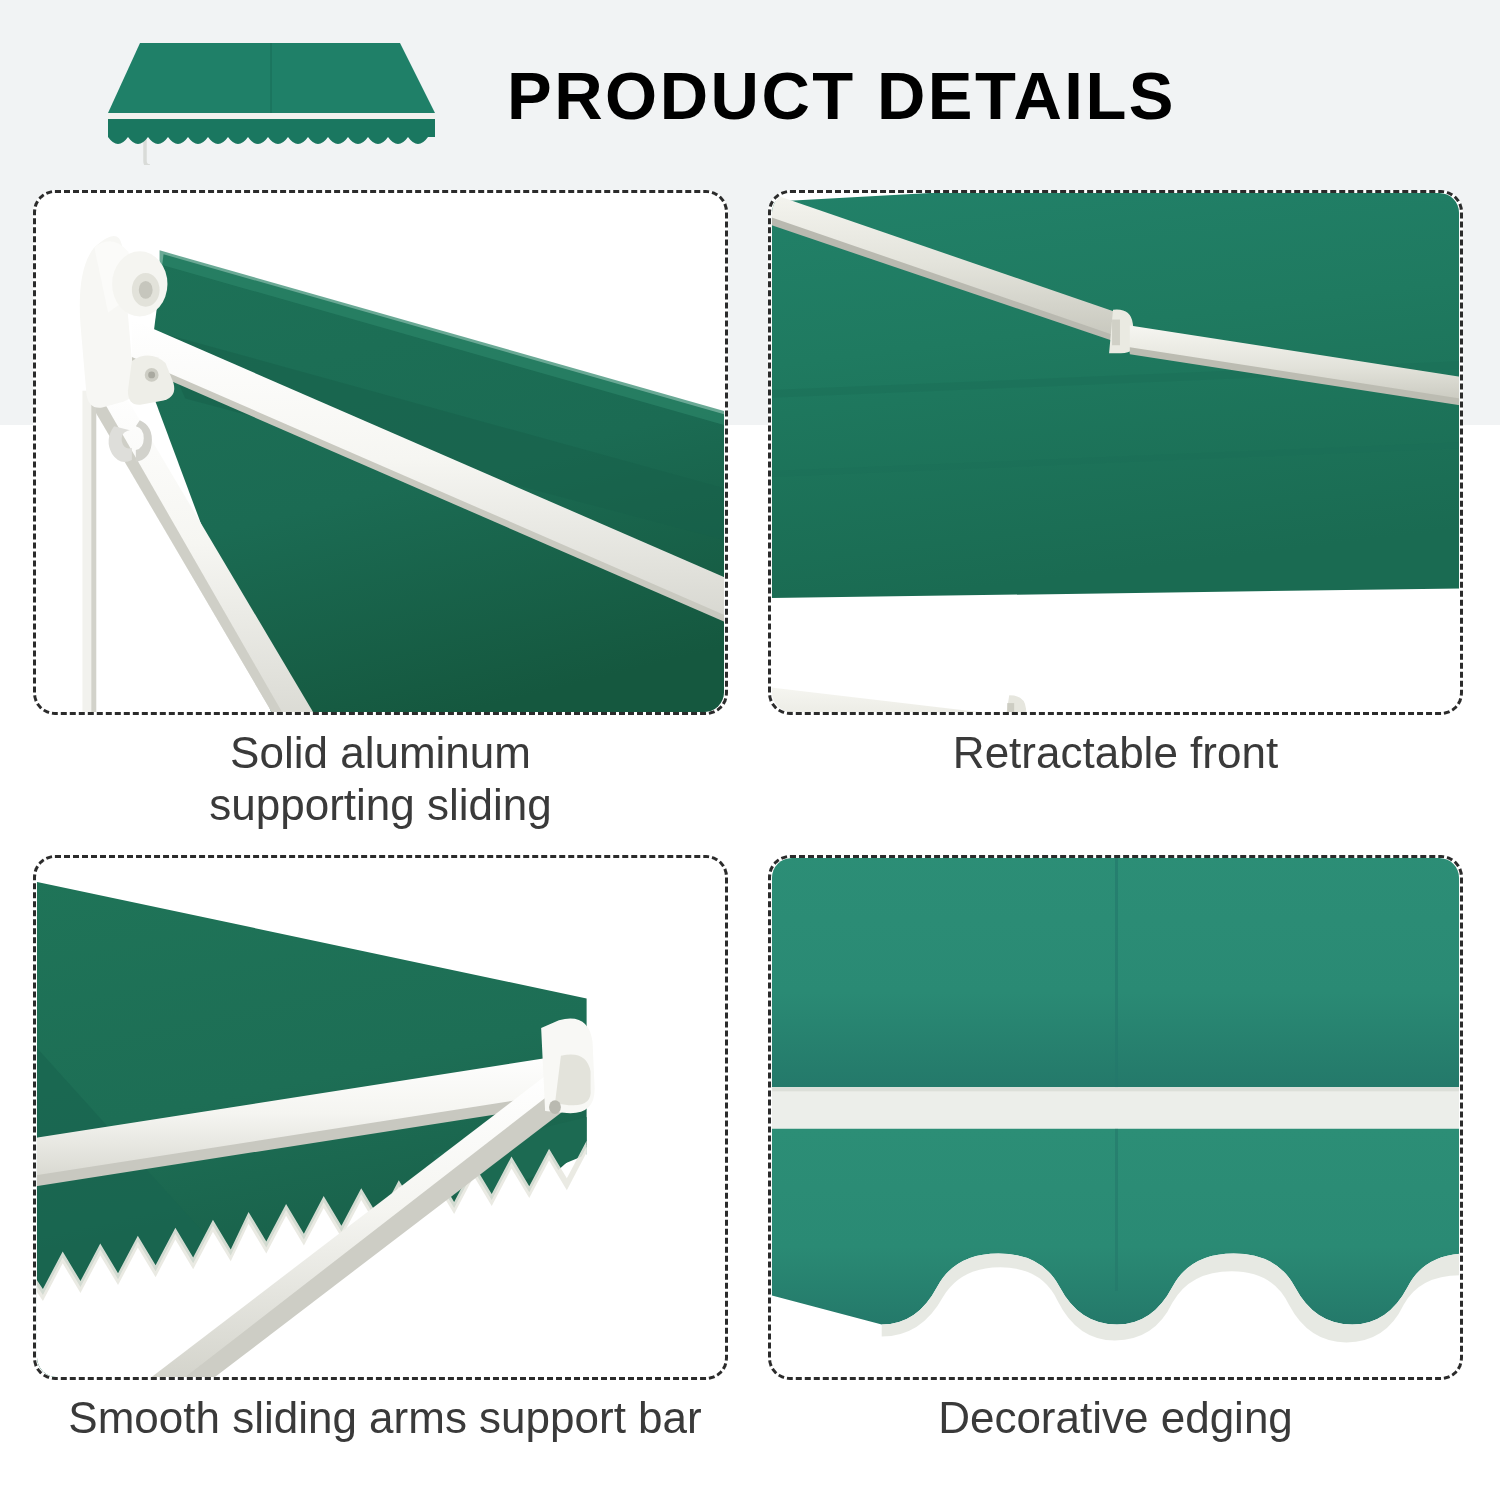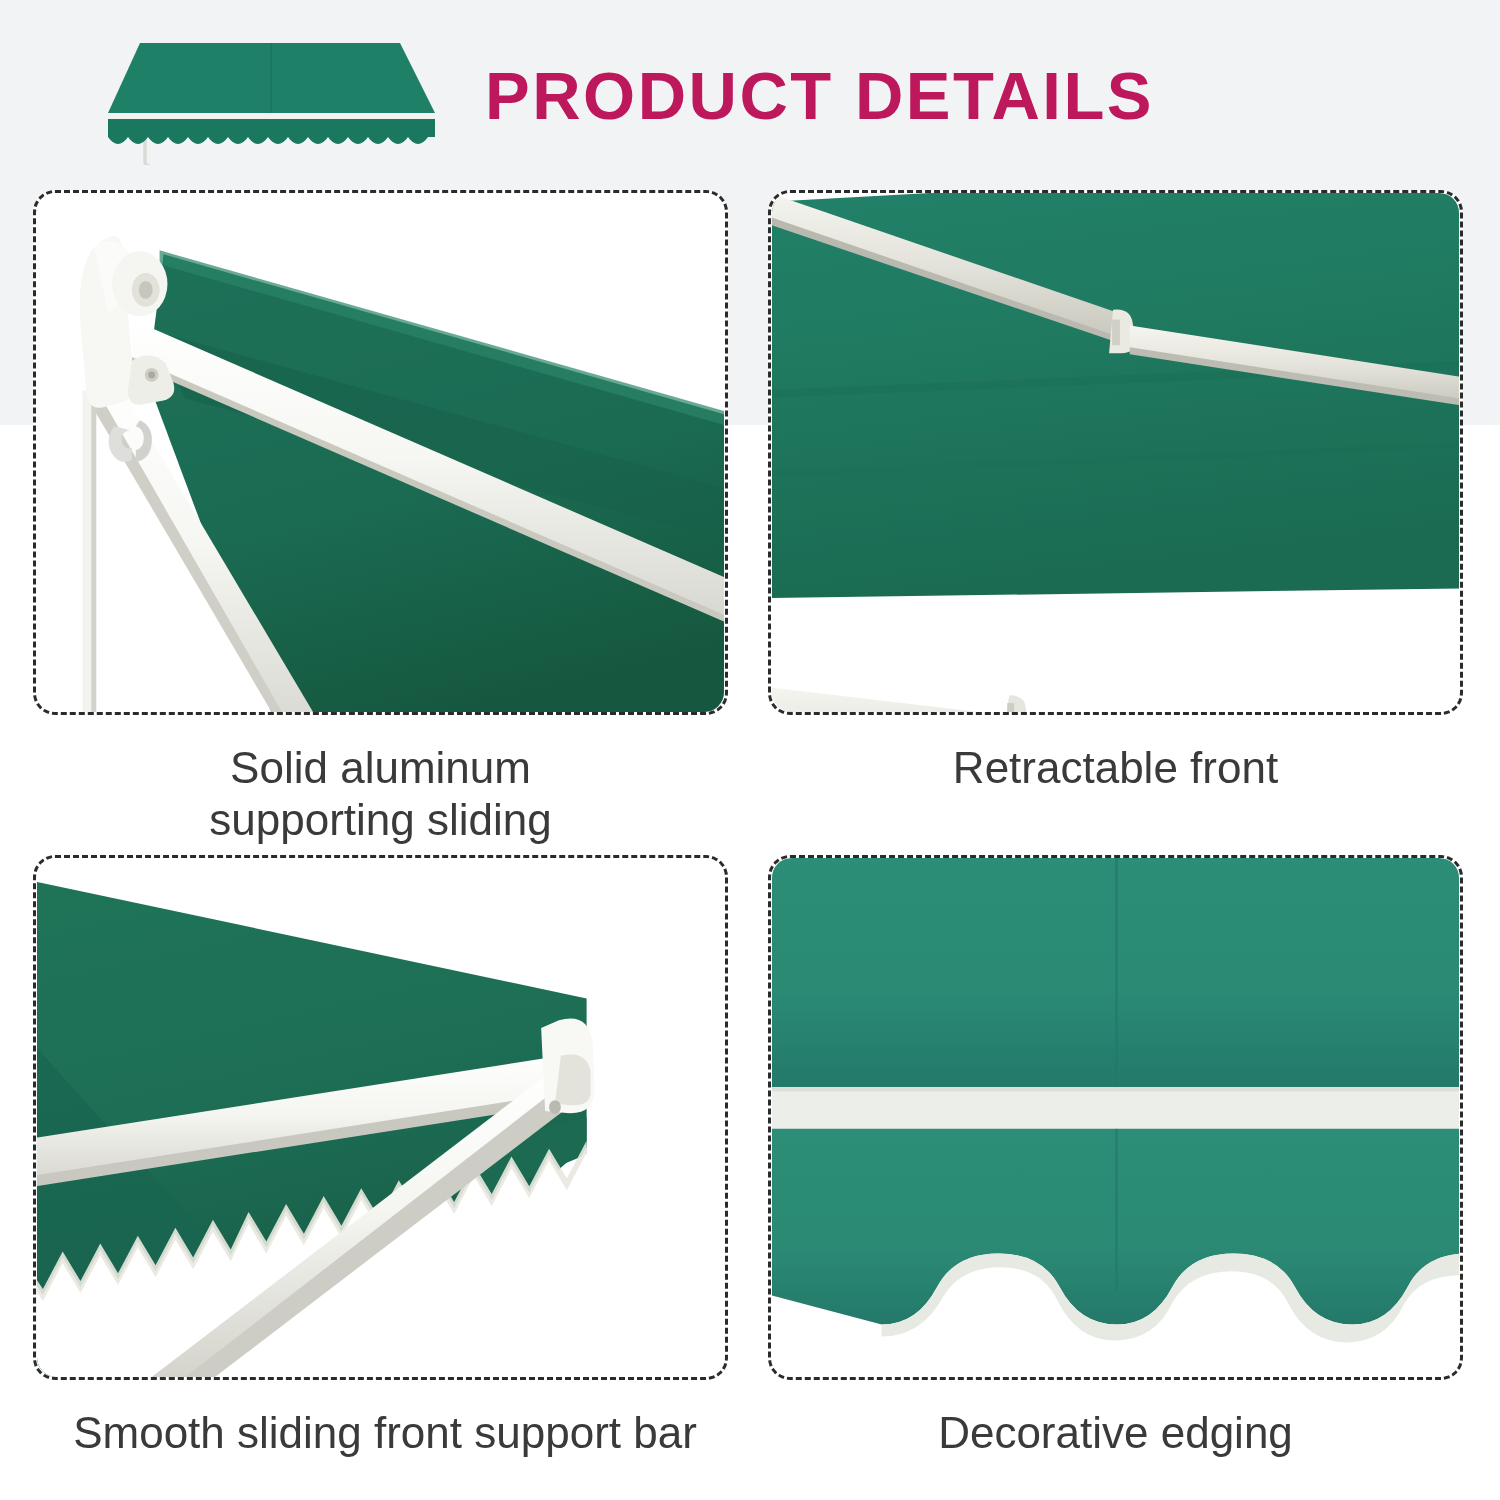--- a/index.html
+++ b/index.html
@@ -29,26 +29,26 @@
     z-index:3;
   }
   .logo-wrap{
     position:relative;
     width:330px; height:140px;
     margin-left:105px;
     flex:0 0 auto;
   }
   .logo-svg{ display:block; width:330px; height:140px; }
   .title{
-    color:#be185d;
+    color:#000000;
     font-size:67px;
     font-weight:bold;
     letter-spacing:2.5px;
     white-space:nowrap;
-    margin-left:50px;
+    margin-left:72px;
     font-family:"Liberation Sans", sans-serif;
   }
   
   .grid{
     position:absolute;
     left:0; top:0;
     width:1500px; height:1500px;
     z-index:2;
   }
   .card{ position:absolute; }
@@ -69,21 +69,20 @@
 
   
   .caption{
     position:absolute;
     text-align:center;
     color:#3a3a3a;
     font-size:44px;
     line-height:1.18;
     font-family:"Liberation Sans", sans-serif;
     font-weight:normal;
-    margin-top:15px;
   }
   .cap-1{ left:33px;  top:727px;  width:695px; }
   .cap-2{ left:768px; top:727px;  width:695px; }
   .cap-3{ left:20px;  top:1392px; width:730px; }
   .cap-4{ left:768px; top:1392px; width:695px; }
   .cap-line{ display:block; }
 </style>
 </head>
 <body>
 
@@ -283,21 +282,21 @@
             <path d="M528,164 q30 -8 34 22 l2 44 q2 30 -28 28 l-22 -2 l-4 -84 z" fill="#f8f8f5"></path>
             <path d="M530,200 q26 -6 30 16 l0 18 q2 18 -22 16 l-14 -2 z" fill="#e3e3db"></path>
 
             <ellipse cx="524" cy="252" rx="6" ry="7" fill="#b9b9b0"></ellipse>
           </g>
         </svg>
       </div>
     </div>
 
     <div class="caption cap-3">
-      <span class="cap-line">Smooth sliding front support bar</span>
+      <span class="cap-line">Smooth sliding arms support bar</span>
     </div>
 
     <div class="card card-4">
       <div class="photo">
         <svg viewBox="0 0 695 525" xmlns="http://www.w3.org/2000/svg">
           <defs>
             <linearGradient id="g4fab" x1="0" y1="0" x2="0" y2="1">
               <stop offset="0%" stop-color="#2c8e76"></stop>
               <stop offset="60%" stop-color="#2a8a74"></stop>
               <stop offset="100%" stop-color="#24796a"></stop>

